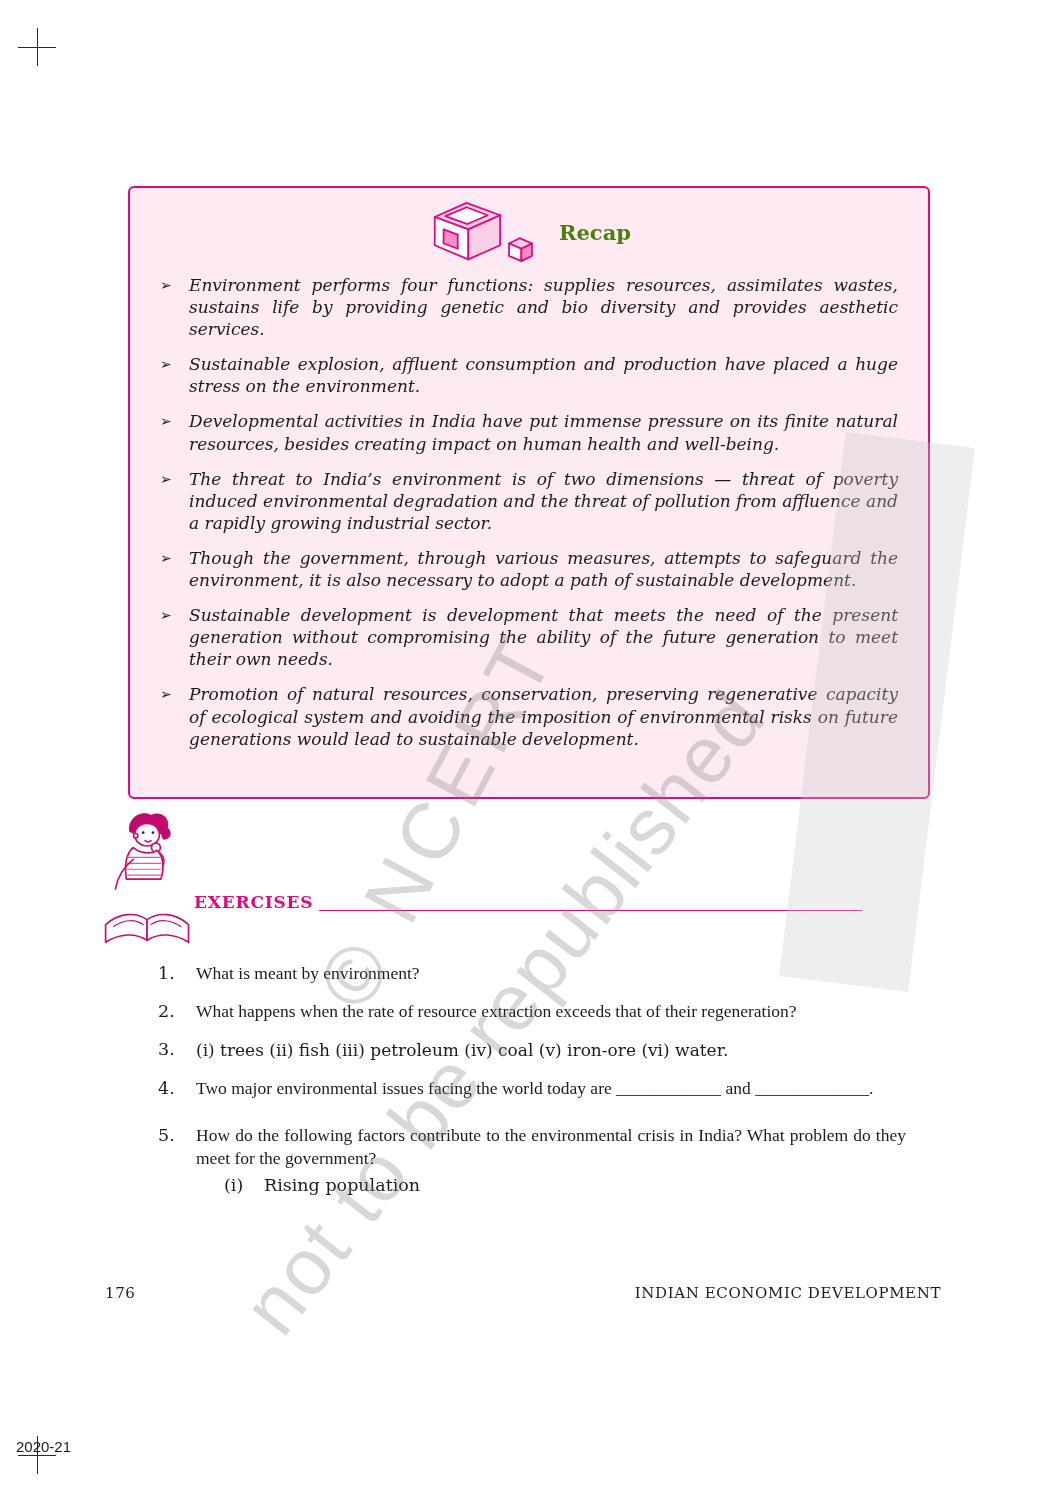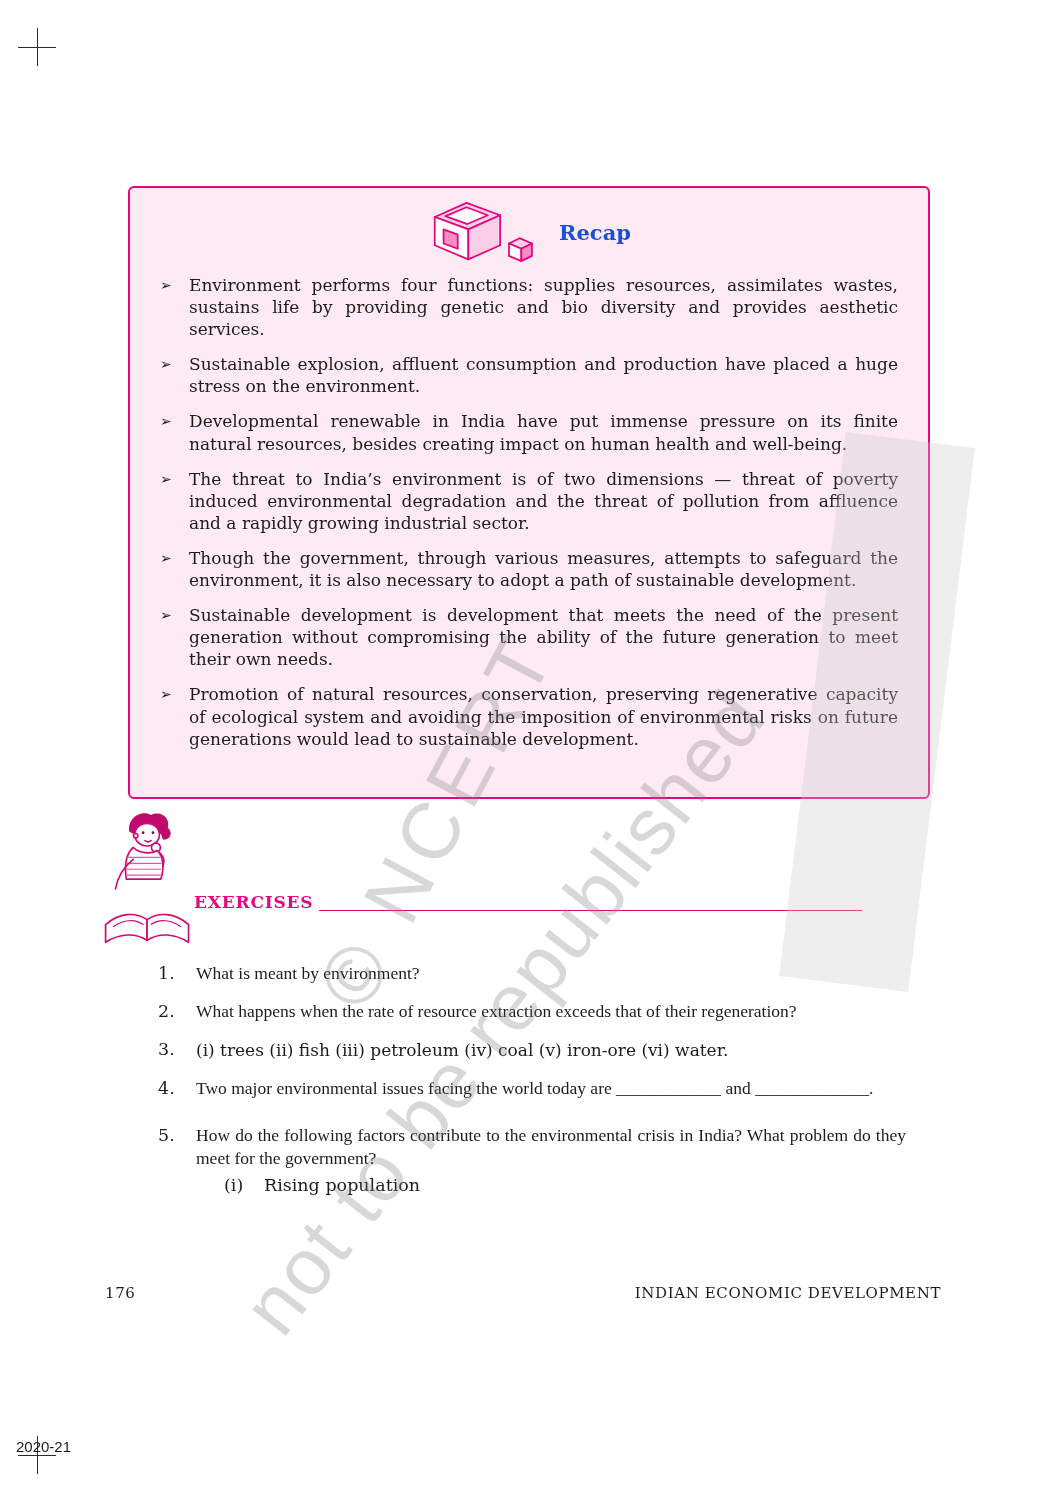--- a/index.html
+++ b/index.html
@@ -22,28 +22,28 @@
   .recap-box {
     position:absolute; left:128px; top:186px; width:802px; height:613px;
     background:#fdeaf3; border:2.5px solid #e5067e; border-radius:6px;
     z-index:1;
   }
   .recap-header {
     height:64px; margin:12px 0 8px; display:flex; align-items:center;
     justify-content:center; gap:14px;
   }
   .cube-icon { width:118px; height:76px; }
-  .recap-title { font-size:21px; font-weight:bold; color:#1d4ed8; }
+  .recap-title { font-size:21px; font-weight:bold; color:#4d7c0f; }
   .bullets { padding:2px 30px 0 30px; }
   .bullet { display:flex; gap:11px; margin-bottom:13px; font-size:17px; line-height:1.3; }
   .bullet .marker {
     flex:none; width:18px; font-family:"DejaVu Sans",sans-serif;
     font-size:14px; padding-top:2px; color:#222;
   }
-  .bullet .bullet-text { text-align:justify; }
+  .bullet .bullet-text { text-align:justify;font-style:italic; }
 
   
   .child-illustration { position:absolute; left:96px; top:808px; width:112px; height:158px; z-index:1; }
 
   
   .exercises-header {
     position:absolute; left:194px; top:892px; width:668px;
     display:flex; align-items:flex-end; z-index:1;
   }
   .exercises-title {
@@ -118,21 +118,21 @@
       <div class="bullet">
         <span class="marker">➢</span>
         <span class="bullet-text">Environment performs four functions: supplies resources, assimilates wastes, sustains life by providing genetic and bio diversity and provides aesthetic services.</span>
       </div>
       <div class="bullet">
         <span class="marker">➢</span>
         <span class="bullet-text">Sustainable explosion, affluent consumption and production have placed a huge stress on the environment.</span>
       </div>
       <div class="bullet">
         <span class="marker">➢</span>
-        <span class="bullet-text">Developmental renewable in India have put immense pressure on its finite natural resources, besides creating impact on human health and well-being.</span>
+        <span class="bullet-text">Developmental activities in India have put immense pressure on its finite natural resources, besides creating impact on human health and well-being.</span>
       </div>
       <div class="bullet">
         <span class="marker">➢</span>
         <span class="bullet-text">The threat to India’s environment is of two dimensions — threat of poverty induced environmental degradation and the threat of pollution from affluence and a rapidly growing industrial sector.</span>
       </div>
       <div class="bullet">
         <span class="marker">➢</span>
         <span class="bullet-text">Though the government, through various measures, attempts to safeguard the environment, it is also necessary to adopt a path of sustainable development.</span>
       </div>
       <div class="bullet">

